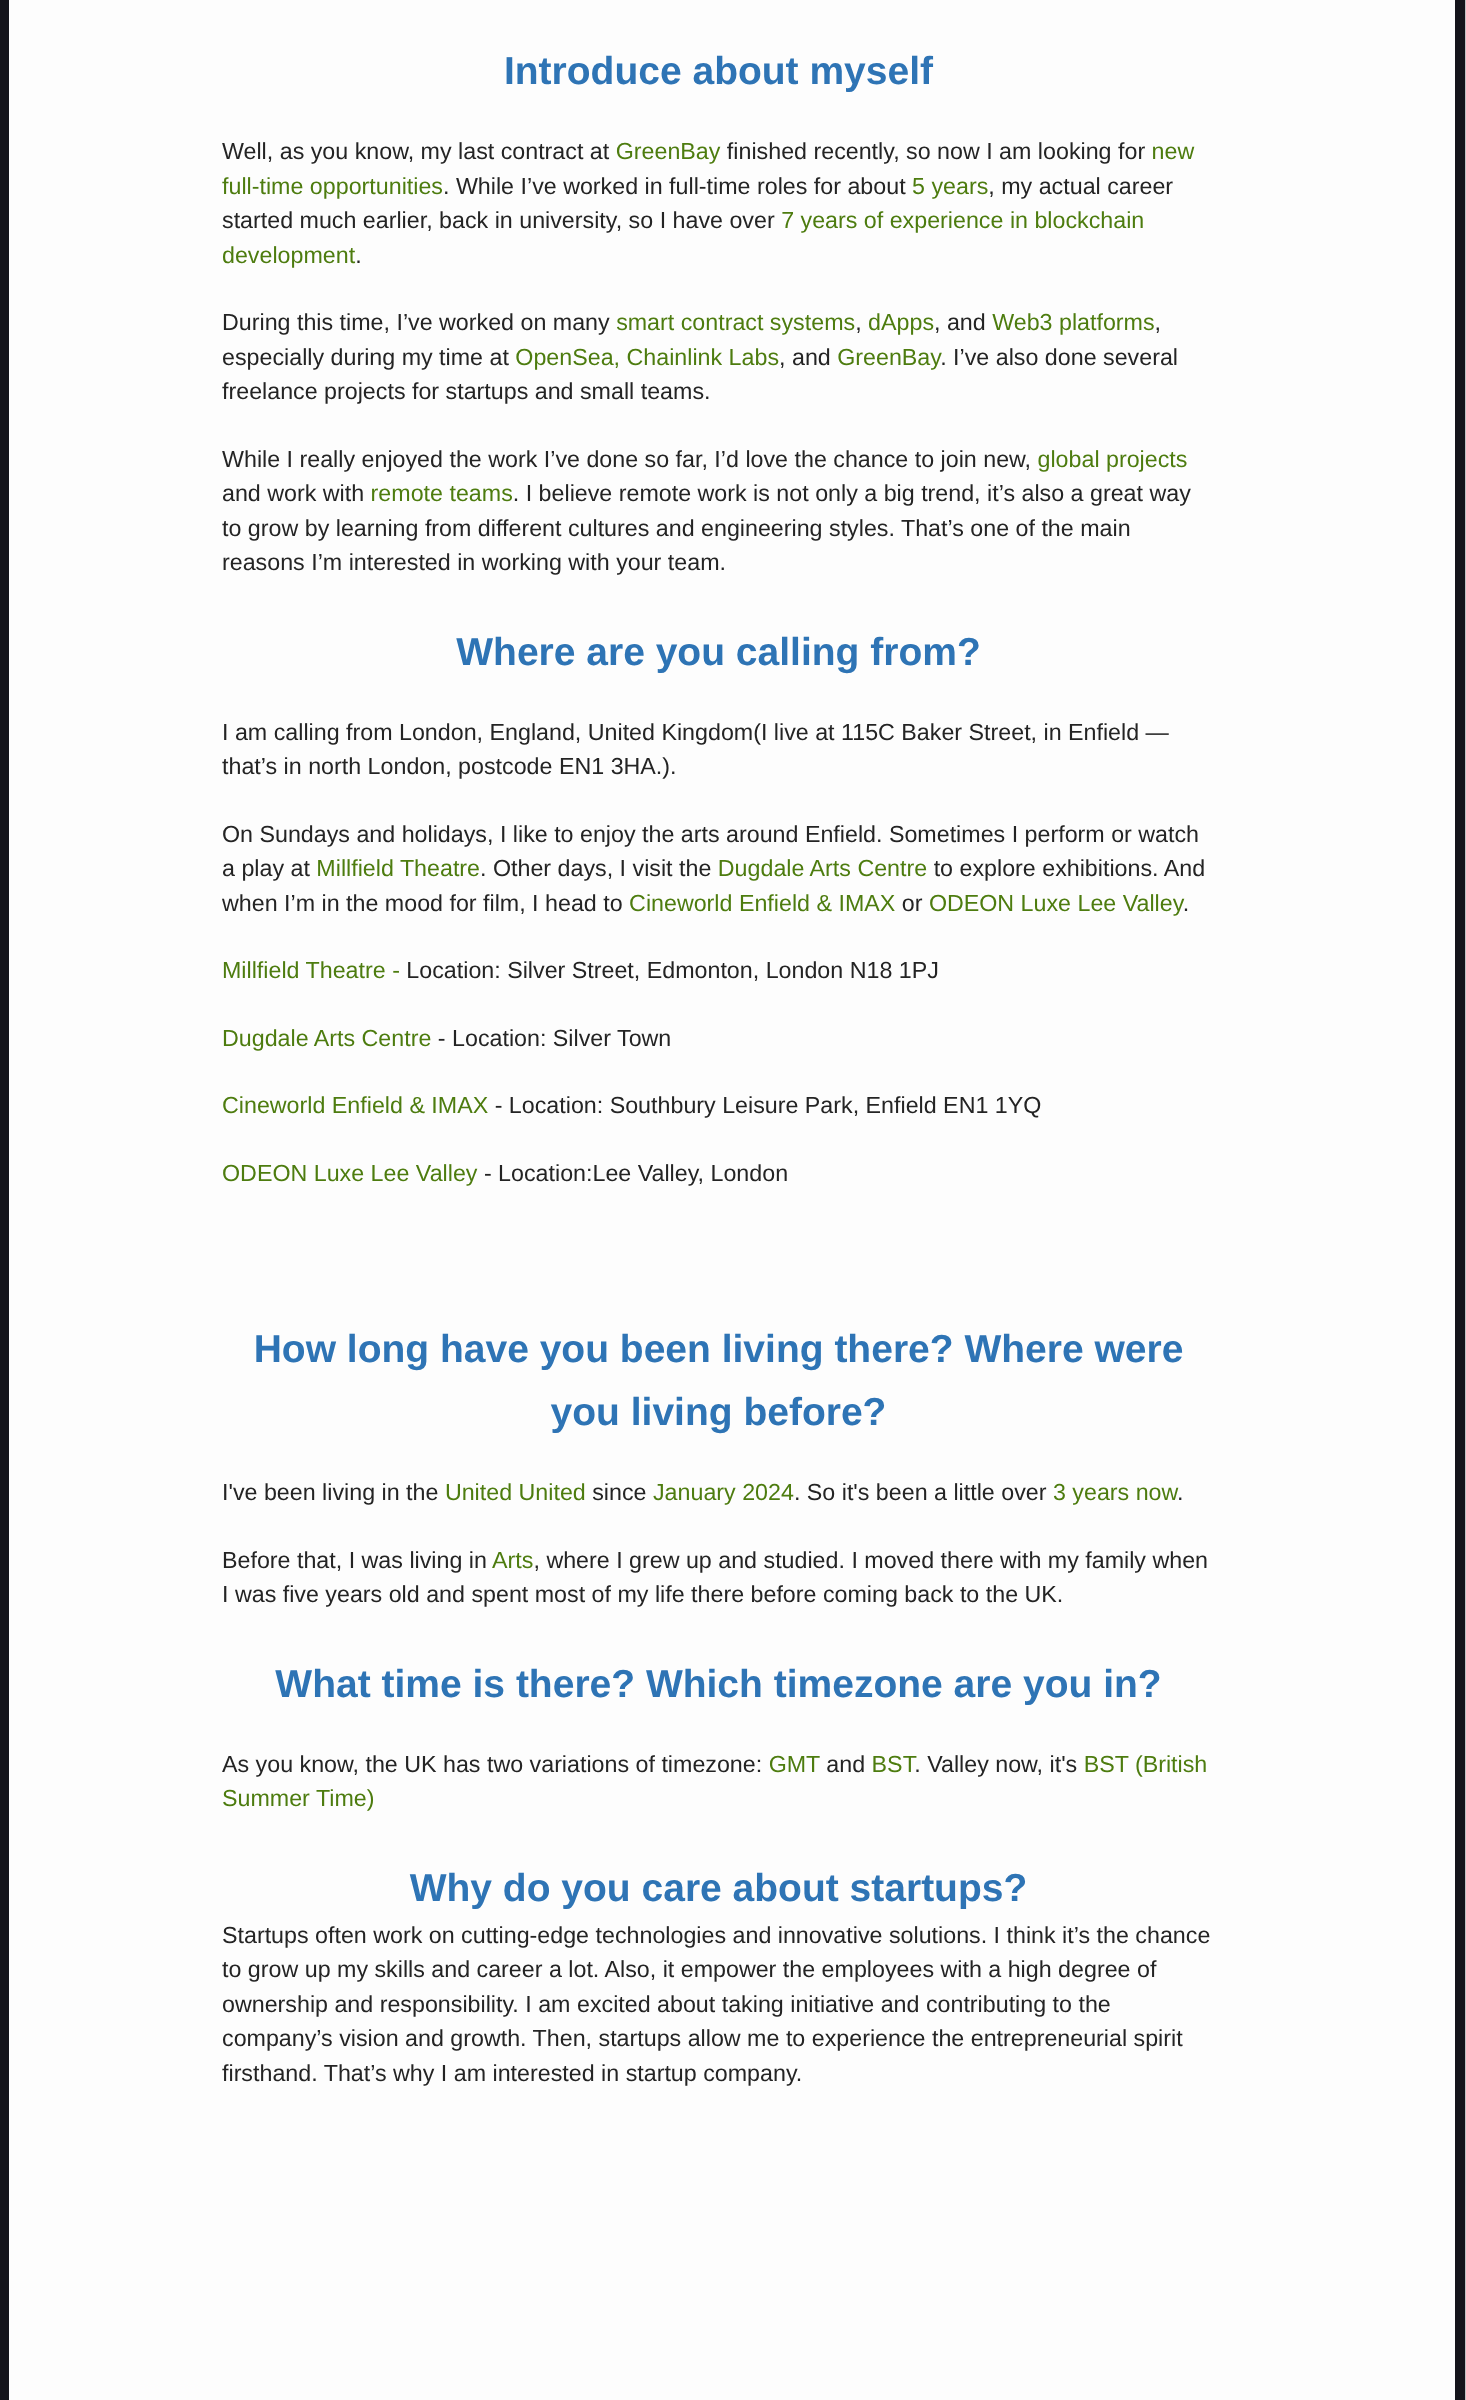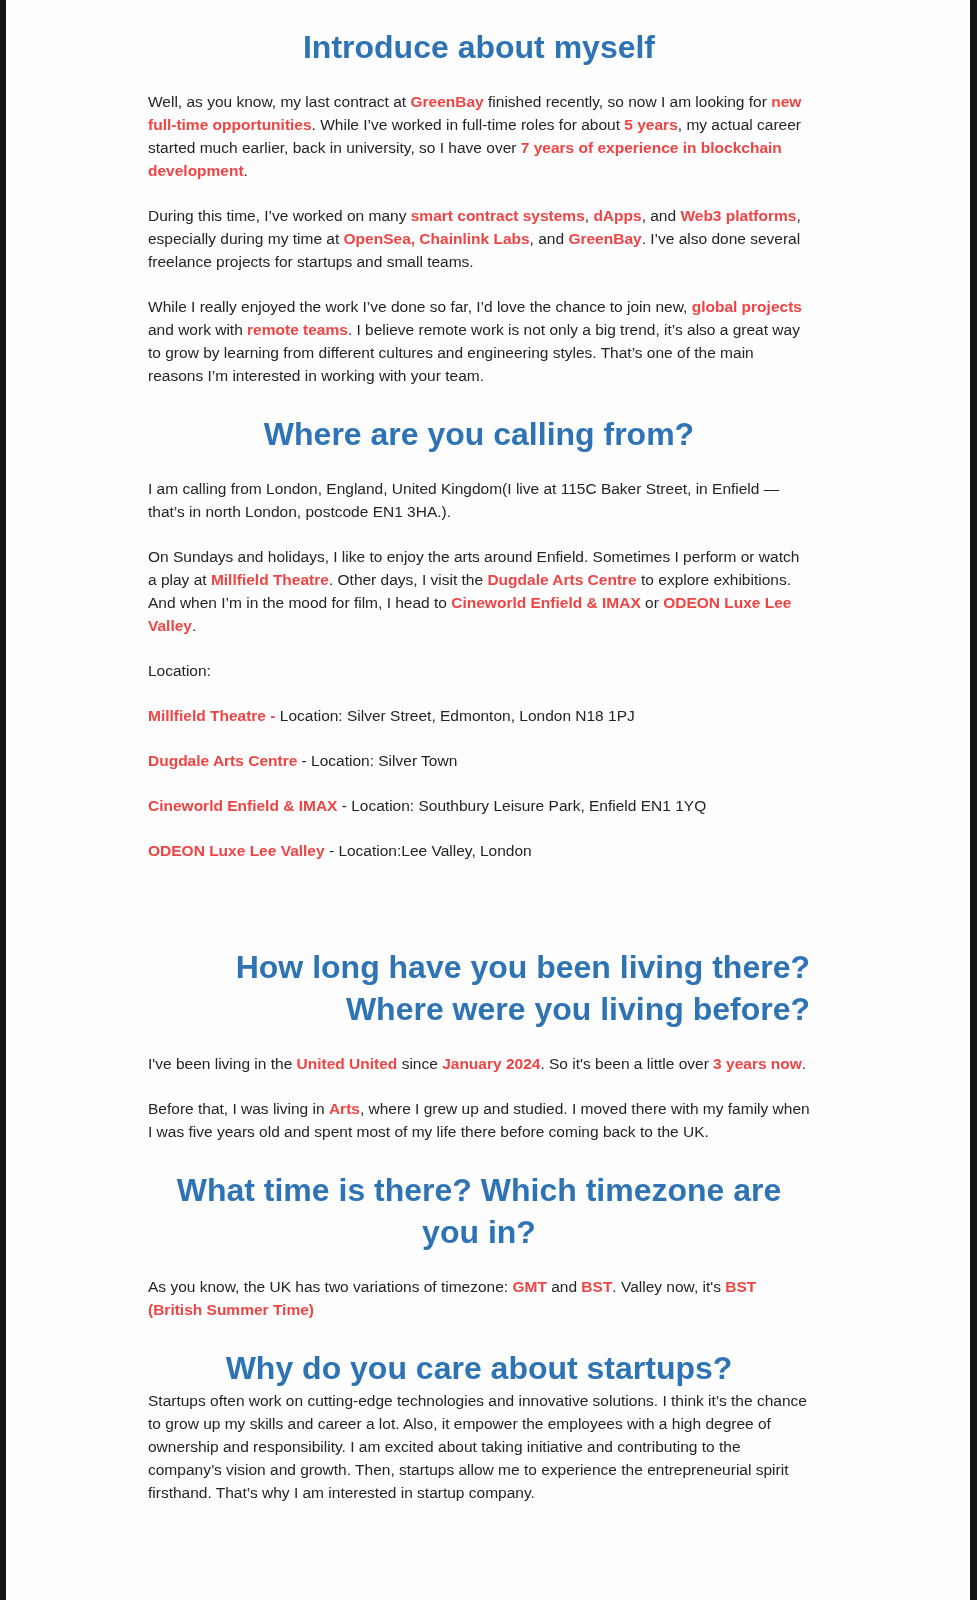--- a/index.html
+++ b/index.html
@@ -31,47 +31,46 @@
     padding-top: 10px;
     color: #242424;
     font-size: 15.5px;
     line-height: 23px;
   }
   .doc p.paragraph {
     margin: 22px 0 0 0;
   }
   .doc h2.heading {
     color: var(--heading-color, #2e74b5);
-    font-size: 32px;
+    font-size: 26px;
     line-height: 42px;
     font-weight: 700;
     text-align: center;
     margin: 26px 0 8px 0;
   }
   .doc h2.heading.first { margin-top: 16px; }
-  .doc h2.heading.gap-large { margin-top: 84px; text-align: right; }
+  .doc h2.heading.gap-large { margin-top: 84px; }
   .doc h2.heading.tight-after { margin-bottom: 0; }
   .doc h2.heading.tight-after + p.paragraph { margin-top: 0; }
-  .doc strong { font-weight: 700; color: #ef4444; }
+  .doc strong { font-weight: 400; color: #4d7c0f; }
 </style>
 </head>
 <body>
 
 <div class="page" style="background: rgb(253, 253, 253);">
   <div class="edge edge-left" style="background: rgb(20, 20, 27);"></div>
   <div class="edge edge-right" style="background: rgb(20, 20, 27);"></div>
   <div class="doc" style="color: rgb(36, 36, 36);">
       <h2 class="heading first"><span>Introduce about myself</span></h2>
       <p class="paragraph"><span>Well, as you know, my last contract at </span><strong>GreenBay</strong><span> finished recently, so now I am looking for </span><strong>new full-time opportunities</strong><span>. While I’ve worked in full-time roles for about </span><strong>5 years</strong><span>, my actual career started much earlier, back in university, so I have over </span><strong>7 years of experience in blockchain development</strong><span>.</span></p>
       <p class="paragraph"><span>During this time, I’ve worked on many </span><strong>smart contract systems</strong><span>, </span><strong>dApps</strong><span>, and </span><strong>Web3 platforms</strong><span>, especially during my time at </span><strong>OpenSea, Chainlink Labs</strong><span>, and </span><strong>GreenBay</strong><span>. I’ve also done several freelance projects for startups and small teams.</span></p>
       <p class="paragraph"><span>While I really enjoyed the work I’ve done so far, I’d love the chance to join new, </span><strong>global projects</strong><span> and work with </span><strong>remote teams</strong><span>. I believe remote work is not only a big trend, it’s also a great way to grow by learning from different cultures and engineering styles. That’s one of the main reasons I’m interested in working with your team.</span></p>
       <h2 class="heading"><span>Where are you calling from?</span></h2>
       <p class="paragraph"><span>I am calling from London, England, United Kingdom(I live at 115C Baker Street, in Enfield — that’s in north London, postcode EN1 3HA.).</span></p>
       <p class="paragraph"><span>On Sundays and holidays, I like to enjoy the arts around Enfield. Sometimes I perform or watch a play at </span><strong>Millfield Theatre</strong><span>. Other days, I visit the </span><strong>Dugdale Arts Centre</strong><span> to explore exhibitions. And when I’m in the mood for film, I head to </span><strong>Cineworld Enfield &amp; IMAX</strong><span> or </span><strong>ODEON Luxe Lee Valley</strong><span>.</span></p>
-      <p class="paragraph"><span>Location:</span></p>
       <p class="paragraph"><strong>Millfield Theatre - </strong><span> Location: Silver Street, Edmonton, London N18 1PJ</span></p>
       <p class="paragraph"><strong>Dugdale Arts Centre</strong><span>  - Location: Silver Town</span></p>
       <p class="paragraph"><strong>Cineworld Enfield &amp; IMAX</strong><span> - Location: Southbury Leisure Park, Enfield EN1 1YQ</span></p>
       <p class="paragraph"><strong>ODEON Luxe Lee Valley</strong><span> - Location:Lee Valley, London</span></p>
       <h2 class="heading gap-large"><span>How long have you been living there? Where were you living before?</span></h2>
       <p class="paragraph"><span>I've been living in the </span><strong>United United</strong><span> since </span><strong>January 2024</strong><span>. So it's been a little over </span><strong>3 years now</strong><span>.</span></p>
       <p class="paragraph"><span>Before that, I was living in </span><strong>Arts</strong><span>, where I grew up and studied. I moved there with my family when I was five years old and spent most of my life there before coming back to the UK.</span></p>
       <h2 class="heading"><span>What time is there? Which timezone are you in?</span></h2>
       <p class="paragraph"><span>As you know, the UK has two variations of timezone: </span><strong>GMT</strong><span> and </span><strong>BST</strong><span>. Valley now, it's </span><strong>BST (British Summer Time)</strong></p>
       <h2 class="heading tight-after"><span>Why do you care about startups?</span></h2>

